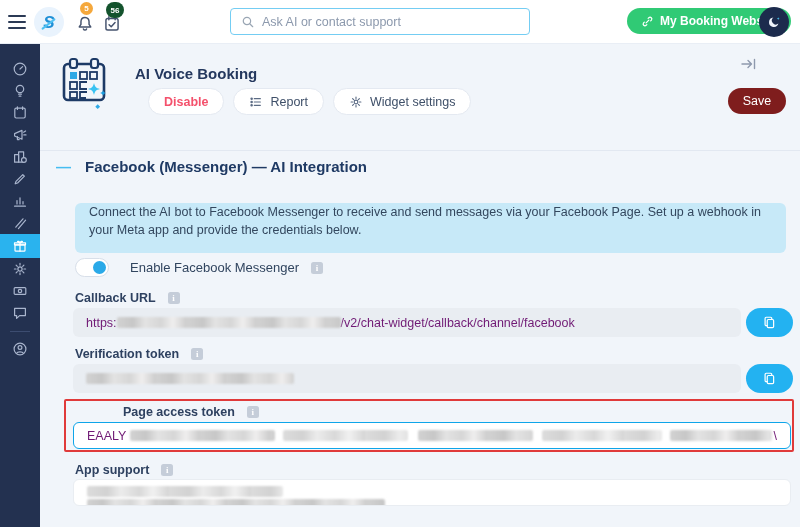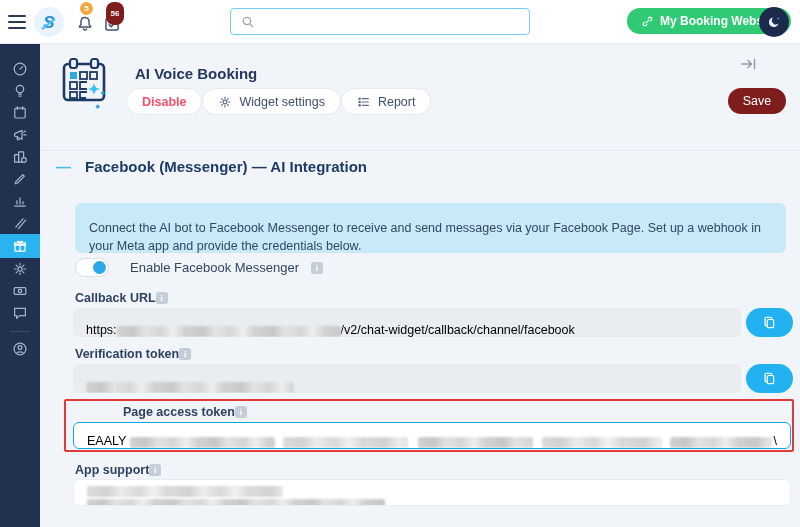--- a/index.html
+++ b/index.html
@@ -11,21 +11,21 @@
   .topbar { position:absolute; left:0; top:0; width:800px; height:44px; background:#fff; border-bottom:1px solid #e9eef5; z-index:5; }
   .hamburger { position:absolute; left:8px; top:15px; width:20px; height:14px; display:flex; flex-direction:column; justify-content:space-between; cursor:pointer; }
   .hamburger span { display:block; width:18px; height:2.2px; background:#2b3a55; border-radius:1px; }
   .logo-circle { position:absolute; left:34px; top:7px; width:30px; height:30px; border-radius:50%; background:#e9f3fd; display:flex; align-items:center; justify-content:center; }
   .logo-glyph { font-style:italic; font-weight:bold; font-size:17px; color:#1f8fd6; position:relative; line-height:1; }
   .logo-glyph::after { content:""; position:absolute; left:-3px; top:9px; width:17px; height:2px; background:#4fc0f2; transform:rotate(-38deg); border-radius:1px; }
   .topicon { position:absolute; top:15px; width:18px; height:18px; }
   .topicon svg { width:18px; height:18px; stroke:#45536e; fill:none; stroke-width:1.3; stroke-linecap:round; stroke-linejoin:round; }
   .badge { position:absolute; font-size:8px; font-weight:bold; color:#fff; border-radius:8px; display:flex; align-items:center; justify-content:center; z-index:6; }
   .badge-orange { left:80px; top:2px; width:13px; height:13px; background:#f5a83c; }
-  .badge-green { left:106px; top:2px; width:18px; height:23px; background:#7f1d1d; }
+  .badge-green { left:106px; top:2px; width:18px; height:16px; background:#14532d; }
   .search-box { position:absolute; left:230px; top:8px; width:300px; height:27px; border:1px solid #74cdf3; border-radius:4px; background:#fff; display:flex; align-items:center; padding:0 10px; gap:7px; }
   .search-box svg { width:14px; height:14px; stroke:#9aa6b4; fill:none; stroke-width:1.4; stroke-linecap:round; flex:0 0 auto; }
   .search-box input { border:none; outline:none; flex:1; font-size:12.5px; color:#5a6679; font-family:inherit; background:transparent; }
   .search-box input::placeholder { color:#8c99ad; }
   .btn-green { position:absolute; left:627px; top:8px; height:26px; padding:0 14px; background:#30ca75; border:none; border-radius:13px; color:#fff; font-size:12px; font-weight:bold; display:flex; align-items:center; gap:6px; cursor:pointer; font-family:inherit; }
   .btn-green svg { width:13px; height:13px; stroke:#fff; fill:none; stroke-width:1.5; stroke-linecap:round; }
   .theme-circle { position:absolute; left:759px; top:7px; width:30px; height:30px; border-radius:50%; background:#1c2b4d; display:flex; align-items:center; justify-content:center; cursor:pointer; }
   .theme-circle svg { width:16px; height:16px; }
 
   
@@ -34,44 +34,44 @@
   .side-item svg { width:16px; height:16px; stroke:#a9b5cd; fill:none; stroke-width:1.2; stroke-linecap:round; stroke-linejoin:round; }
   .side-item.active { background:#2ab3ee; height:24px; }
   .side-item.active svg { stroke:#fff; }
   .side-divider { height:1px; background:#3c4c70; margin:7px 10px 6px 10px; }
 
   
   .main { position:absolute; left:40px; top:44px; width:760px; height:483px; background:#f1f5fa;border-radius:6px; }
 
   .cal-illustration { position:absolute; left:20px; top:13px; width:48px; height:54px; }
   .page-title { position:absolute; left:95px; top:21px; font-size:15px; font-weight:bold; color:#24385e; }
-  .pill-row { position:absolute; left:86px; top:44px; display:flex; }
+  .pill-row { position:absolute; left:108px; top:44px; display:flex; gap:9px; }
   .pill { height:27px; padding:0 15px; background:#fff; border:1px solid #e4e9f1; border-radius:14px; display:flex; align-items:center; gap:7px; font-size:12.5px; color:#3e4f68; cursor:pointer; font-family:inherit; }
   .pill.danger { color:#f4516c; font-weight:bold; }
   .pill svg { width:14px; height:14px; stroke:#5b6b84; fill:none; stroke-width:1.3; stroke-linecap:round; stroke-linejoin:round; }
   .btn-save { position:absolute; left:688px; top:44px; width:58px; height:26px; background:#7f1d1d; color:#fff; border:none; border-radius:13px; font-size:12.5px; cursor:pointer; font-family:inherit; }
   .collapse-icon { position:absolute; left:700px; top:12px; width:18px; height:16px; cursor:pointer; }
   .collapse-icon svg { width:18px; height:16px; stroke:#8e99ad; fill:none; stroke-width:1.4; stroke-linecap:round; stroke-linejoin:round; }
 
   .head-divider { position:absolute; left:0; top:106px; width:760px; height:1px; background:#e2e8f1; }
 
   .section-head { position:absolute; left:16px; top:114px; display:flex; align-items:center; gap:14px; }
   .section-dash { color:#45bdf1; font-weight:bold; font-size:15px; cursor:pointer; }
   .section-title { font-size:15px; font-weight:bold; color:#1f3a64; }
 
-  .info-banner { position:absolute; left:35px; top:159px; width:711px; height:50px; background:#c7e9f8; border-radius:6px; padding:16px 14px; font-size:12.5px; line-height:1.45; color:#33475e; }
+  .info-banner { position:absolute; left:35px; top:159px; width:711px; height:50px; background:#c7e9f8; border-radius:6px; padding:0 14px; font-size:12.5px; line-height:1.45; color:#33475e; }
 
   .toggle-row { position:absolute; left:35px; top:214px; display:flex; align-items:center; gap:12px; }
   .toggle { width:34px; height:19px; border:1px solid #d8dfe9; background:#fff; border-radius:10px; position:relative; cursor:pointer; }
   .toggle .knob { position:absolute; right:2px; top:2px; width:13px; height:13px; border-radius:50%; background:#2aa9e8; }
   .toggle-label { font-size:13px; color:#31455f; margin-left:9px; }
   .info-ic { display:inline-flex; width:12px; height:12px; background:#c5cdd9; border-radius:2.5px; color:#fff; font-size:9px; font-weight:bold; align-items:center; justify-content:center; font-family:"Liberation Serif","DejaVu Serif",serif; cursor:pointer; }
 
-  .field-label { position:absolute; display:flex; align-items:center; gap:0; font-size:12.5px; font-weight:bold; color:#2e4160; }
-  .field-input { position:absolute; height:29px; background:#e9edf2; border-radius:6px; display:flex; align-items:flex-end; padding:0 13px; font-size:12.5px; color:#000000; overflow:hidden; white-space:nowrap; cursor:text; }
+  .field-label { position:absolute; display:flex; align-items:center; gap:12px; font-size:12.5px; font-weight:bold; color:#2e4160; }
+  .field-input { position:absolute; height:29px; background:#e9edf2; border-radius:6px; display:flex; align-items:center; padding:0 13px; font-size:12.5px; color:#701a75; overflow:hidden; white-space:nowrap; cursor:text; }
   .field-input.white { background:#fff; border:1px solid #0ea5e9; }
   .btn-copy { position:absolute; width:47px; height:29px; background:#23b2f1; border:none; border-radius:15px; display:flex; align-items:center; justify-content:center; cursor:pointer; }
   .btn-copy svg { width:15px; height:15px; stroke:#fff; fill:none; stroke-width:1.3; stroke-linecap:round; stroke-linejoin:round; }
 
   .redact { display:inline-block; height:11px; border-radius:2px; vertical-align:middle;
     background:repeating-linear-gradient(90deg,#d2d2d2 0px,#c7c7c7 16px,#e3e3e3 28px,#d6d6d6 44px,#efeeee 56px,#cccccc 70px);
     filter:blur(1.3px); }
   .redact.light { background:repeating-linear-gradient(90deg,#dcdcdc 0px,#d2d2d2 20px,#ececec 34px,#d8d8d8 52px,#f1f1f1 66px,#d5d5d5 82px); }
 
   .red-box { position:absolute; left:24px; top:355px; width:730px; height:53px; border:2px solid #e03a3a; border-radius:2px; }
@@ -105,20 +105,21 @@
           <path d="M5.2 1.6v2.6M10.8 1.6v2.6"></path>
           <path d="M5.4 8.6l1.9 1.9 3.4-3.8"></path>
         </svg>
     </div>
     <div class="badge badge-green">56</div>
     <div class="search-box">
       <svg viewBox="0 0 16 16">
           <circle cx="6.8" cy="6.8" r="4.2"></circle>
           <path d="M10 10l3.4 3.4"></path>
         </svg>
+      <input type="text" placeholder="Ask AI or contact support" style="">
     </div>
     <button class="btn-green">
       <svg viewBox="0 0 16 16">
           <path d="M6.3 9.7l3.4-3.4"></path>
           <path d="M8.8 4.2l.9-.9a2.2 2.2 0 0 1 3.1 3.1l-.9.9"></path>
           <path d="M7.2 11.8l-.9.9a2.2 2.2 0 0 1-3.1-3.1l.9-.9"></path>
         </svg>
       <span>My Booking Website</span>
     </button>
     <div class="theme-circle">
@@ -230,33 +231,33 @@
         <rect x="36" y="48" width="3.4" height="3.4" fill="#2fa9e6" transform="rotate(45 37.7 49.7)"></rect>
       </svg>
     </div>
     <div class="page-title">AI Voice Booking</div>
     <div class="pill-row">
       <button class="pill danger">
           <span>Disable</span>
         </button>
       <button class="pill">
         <svg viewBox="0 0 16 16">
-            <circle cx="8" cy="8" r="2.1"></circle>
-            <path d="M8 2.4v1.7M8 11.9v1.7M2.4 8h1.7M11.9 8h1.7M4.1 4.1l1.2 1.2M10.7 10.7l1.2 1.2M11.9 4.1l-1.2 1.2M5.3 10.7l-1.2 1.2"></path>
-          </svg>
-        <span>Widget settings</span>
-      </button>
-      <button class="pill">
-        <svg viewBox="0 0 16 16">
             <circle cx="3" cy="4.2" r=".8" fill="#5b6b84"></circle>
             <circle cx="3" cy="8" r=".8" fill="#5b6b84"></circle>
             <circle cx="3" cy="11.8" r=".8" fill="#5b6b84"></circle>
             <path d="M6 4.2h7M6 8h7M6 11.8h7"></path>
           </svg>
         <span>Report</span>
+      </button>
+      <button class="pill">
+        <svg viewBox="0 0 16 16">
+            <circle cx="8" cy="8" r="2.1"></circle>
+            <path d="M8 2.4v1.7M8 11.9v1.7M2.4 8h1.7M11.9 8h1.7M4.1 4.1l1.2 1.2M10.7 10.7l1.2 1.2M11.9 4.1l-1.2 1.2M5.3 10.7l-1.2 1.2"></path>
+          </svg>
+        <span>Widget settings</span>
       </button>
     </div>
     <div class="collapse-icon">
       <svg viewBox="0 0 18 16">
           <path d="M2 8h9M8 4.5L11.5 8 8 11.5M14.5 3.5v9"></path>
         </svg>
     </div>
     <button class="btn-save">Save</button>
 
     <div class="head-divider"></div>

